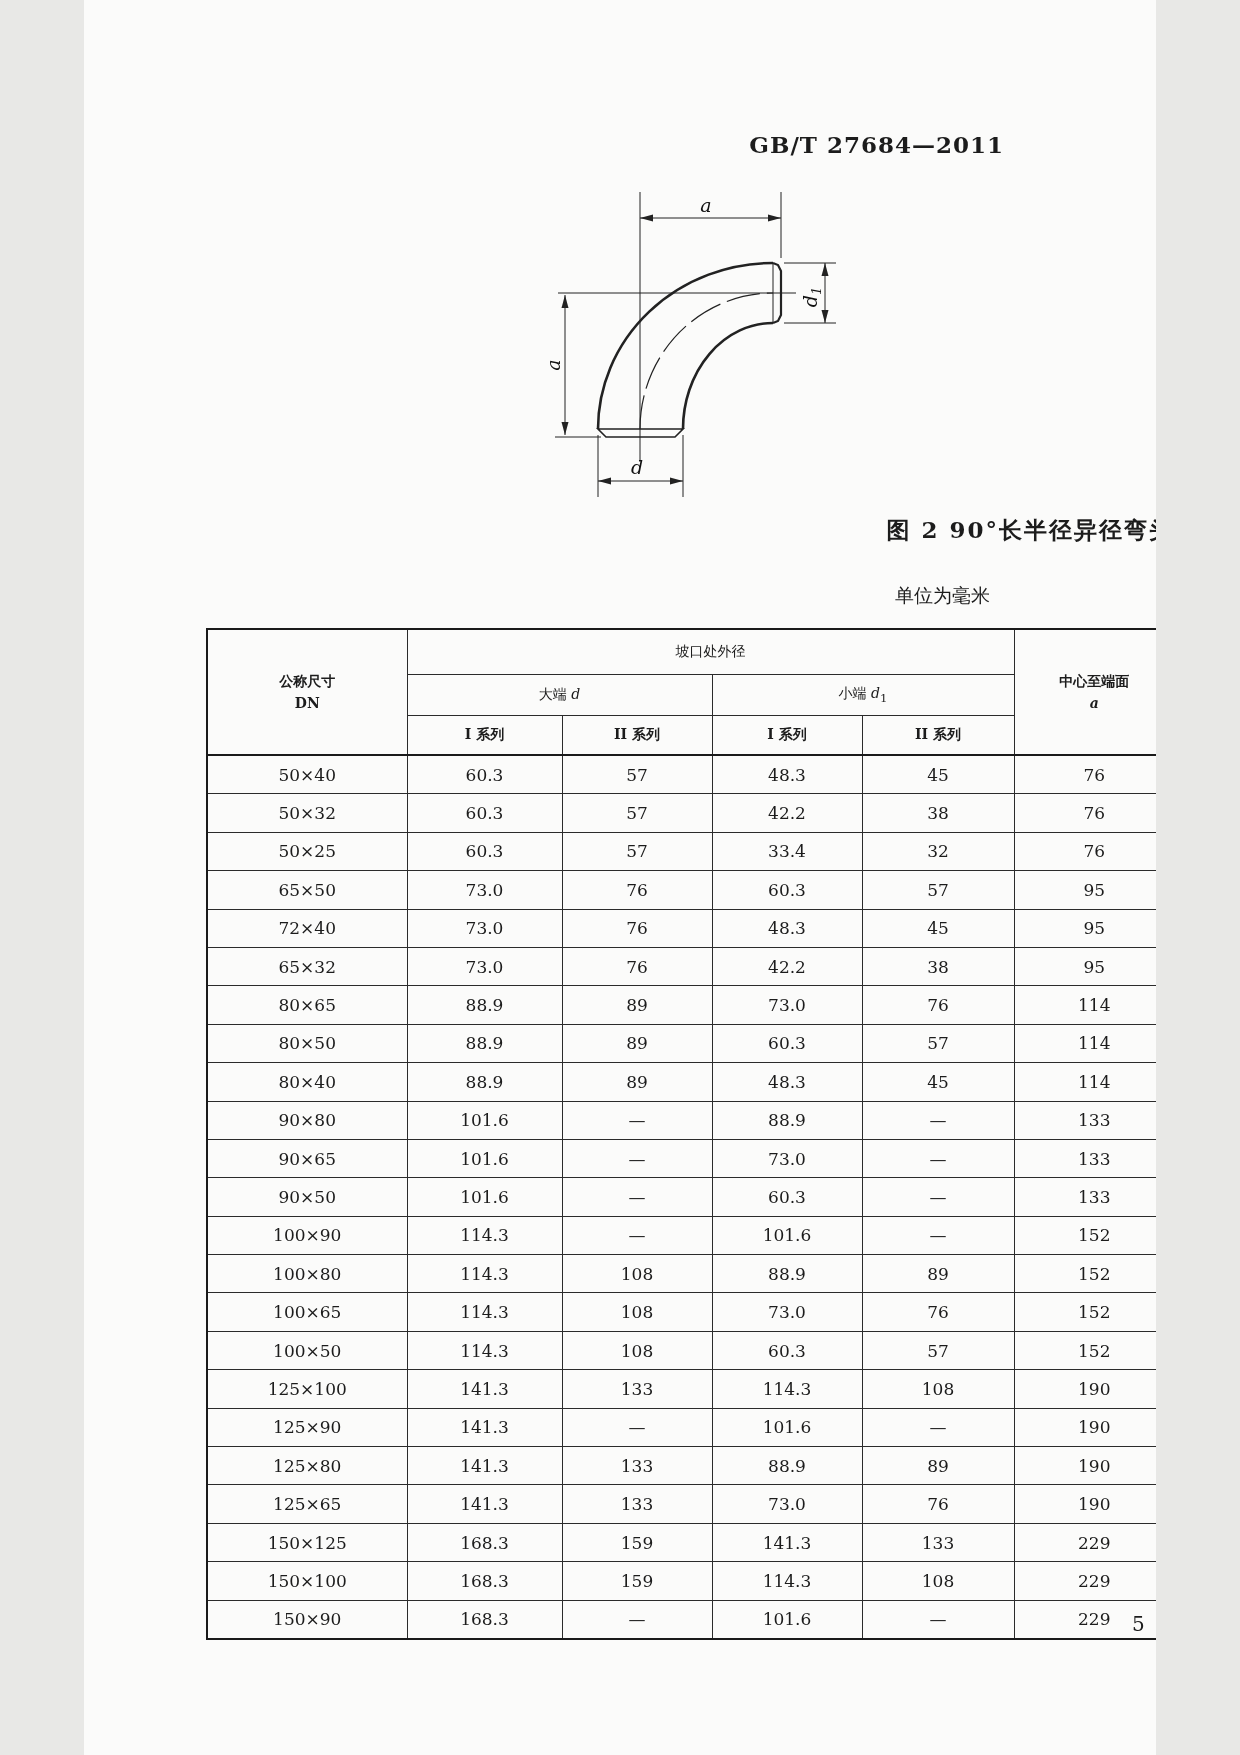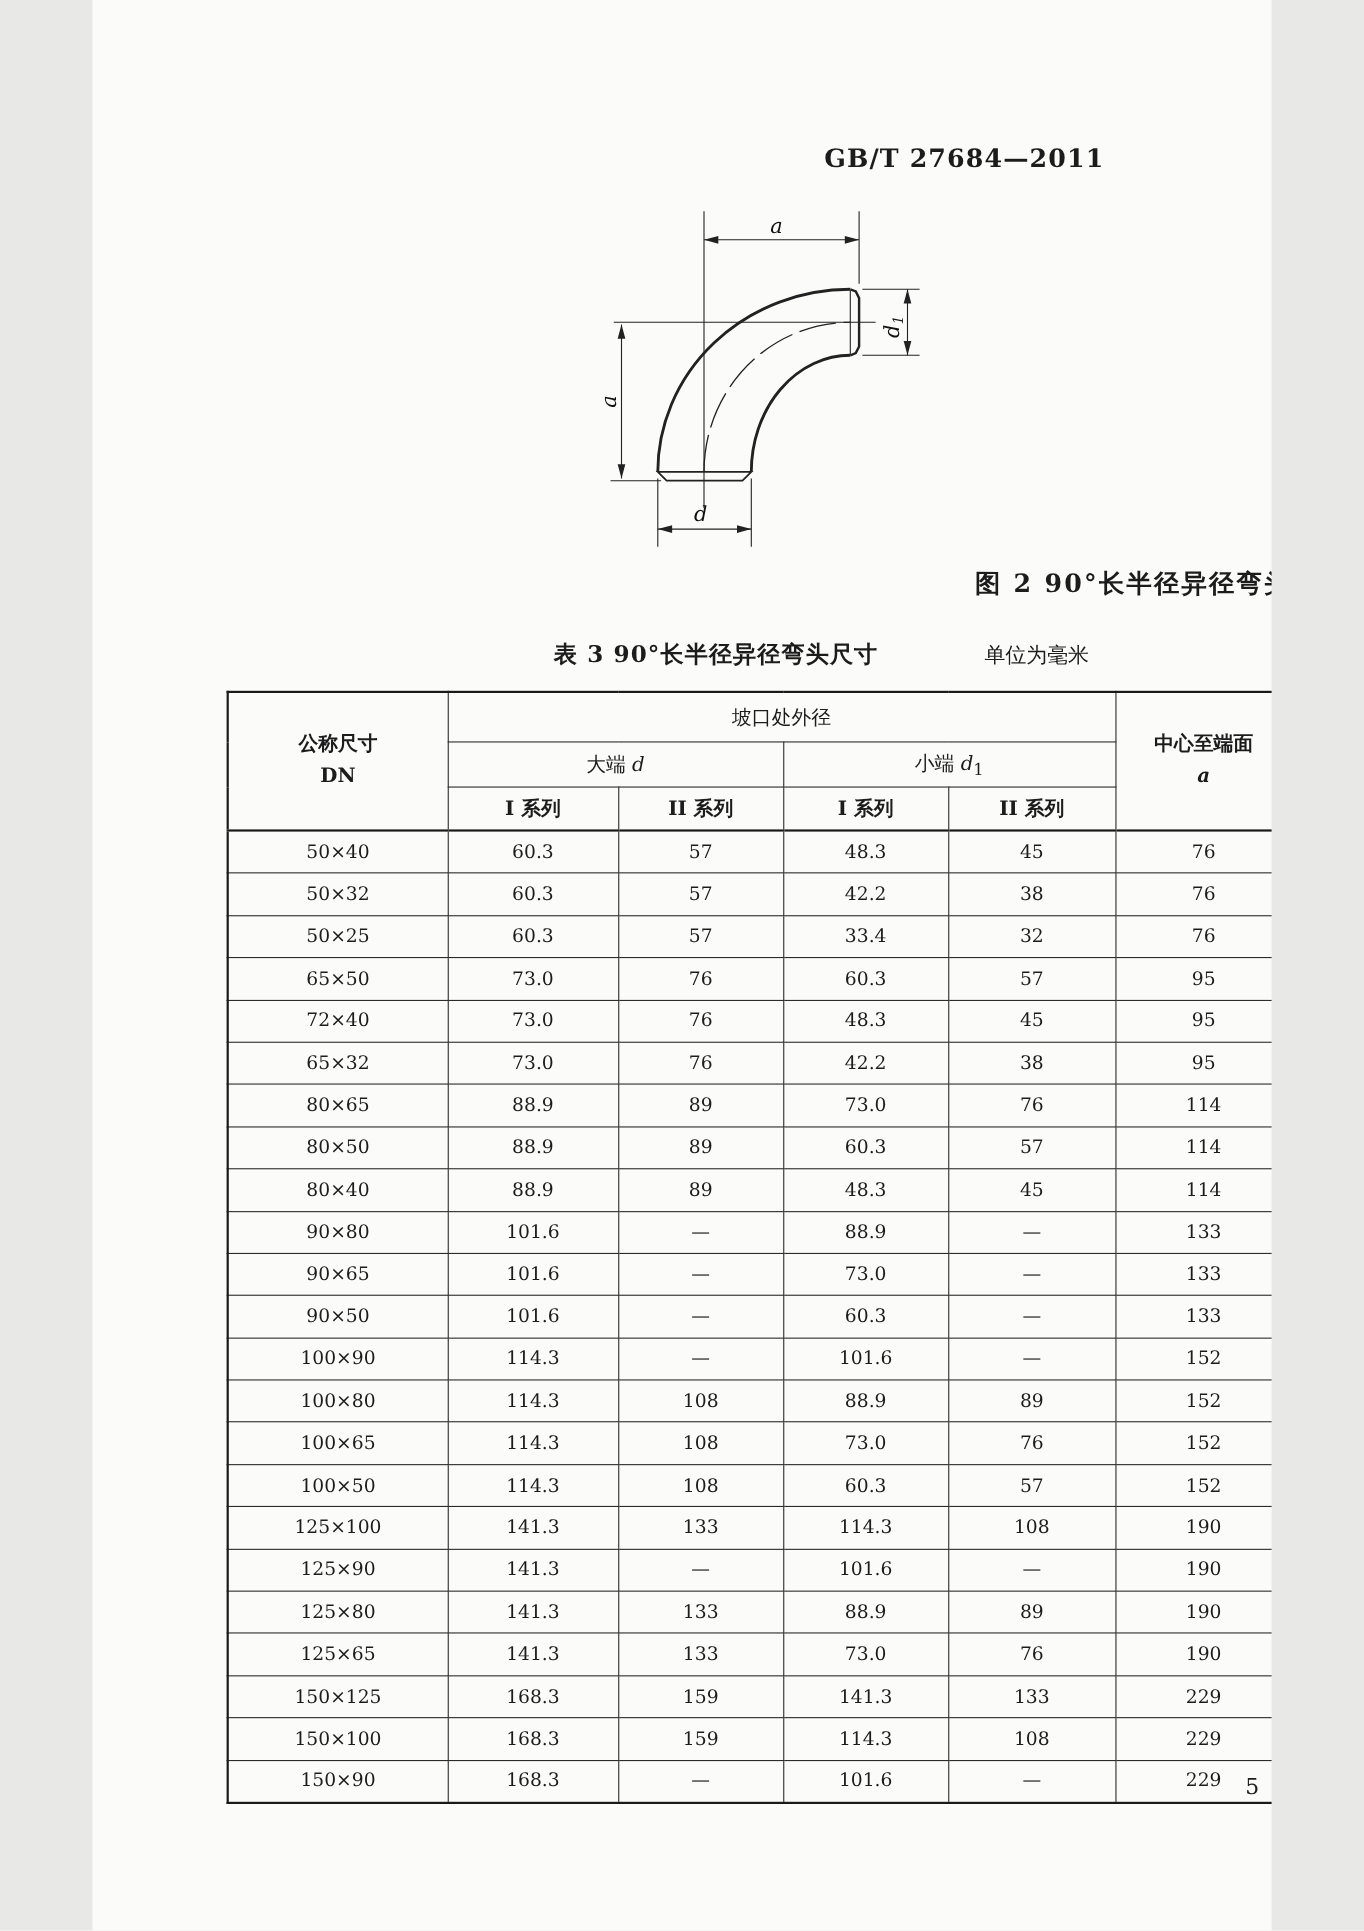--- a/index.html
+++ b/index.html
@@ -69,21 +69,21 @@
     font-size:17px;
   }
   table.dims th, table.dims td{
     border:1px solid #2b2b2b;
     text-align:center;
     vertical-align:middle;
     padding:0;
     font-weight:normal;
   }
   table.dims{border:2px solid #1a1a1a;}
-  table.dims th{font-size:18px;}
+  table.dims th{font-size:14px;}
   table.dims td{border-top-width:1.5px;border-bottom-width:1.5px;}
   table.dims thead tr.h1 th{height:44px;}
   table.dims thead tr.h2 th{height:40px;}
   table.dims thead tr.h3 th{height:38px;font-weight:bold;}
   table.dims tbody td{height:37.4px;}
   table.dims tbody tr:first-child td{border-top:2.5px solid #1a1a1a;}
   .two-line div{line-height:1.6;font-weight:bold;}
   .page-number{
     position:absolute;
     left:1048px;
@@ -142,21 +142,20 @@
     <g fill="#111" font-size="19" font-style="italic">
       <text x="622" y="212" text-anchor="middle">a</text>
       <text x="472" y="369" text-anchor="middle" transform="rotate(-90 472 365)">a</text>
       <text x="553" y="474" text-anchor="middle">d</text>
       <text text-anchor="middle" transform="rotate(-90 728 293)"><tspan x="724" y="298">d</tspan><tspan dy="4" font-size="13">1</tspan></text>
     </g>
   </svg>
 
   <div class="figure-caption">图 2  90°长半径异径弯头</div>
 
-  <div class="table-title">表 3  90°长半径异径弯头尺寸</div>
   <div class="unit-note">单位为毫米</div>
 
   <table class="dims">
     <colgroup>
       <col style="width:200px">
         <col style="width:155px">
         <col style="width:150px">
       <col style="width:150px">
         <col style="width:152px">
         <col style="width:161px">

